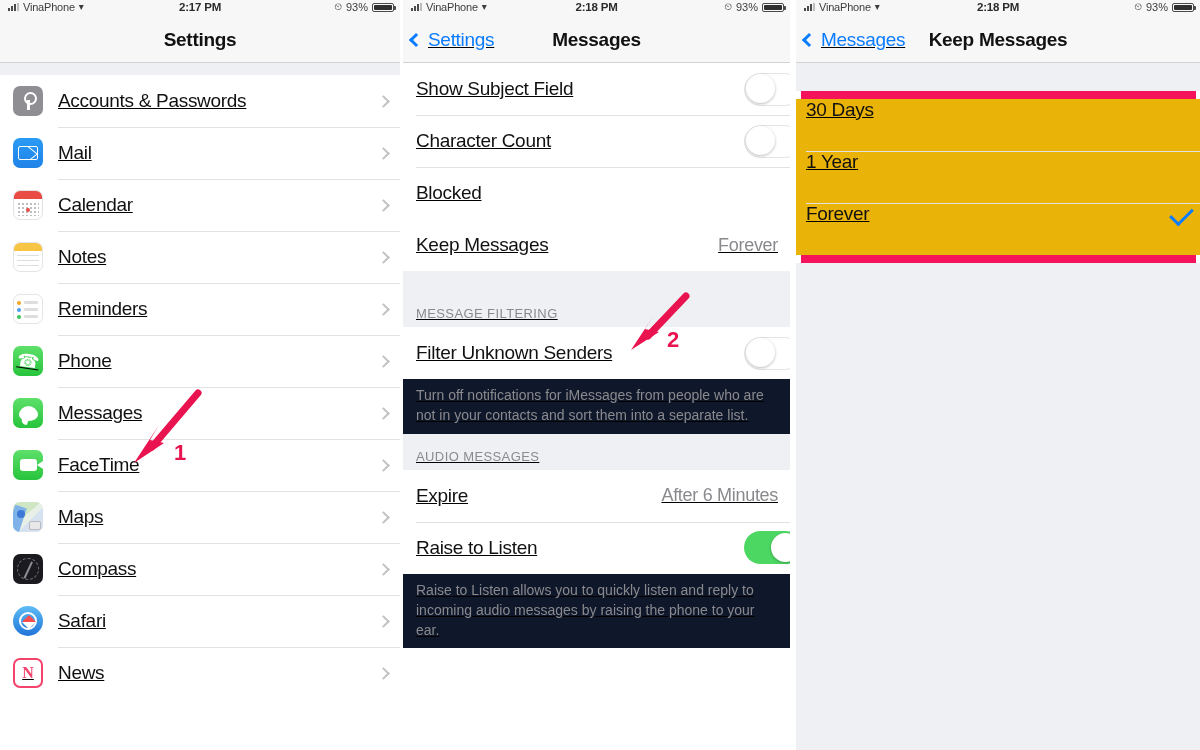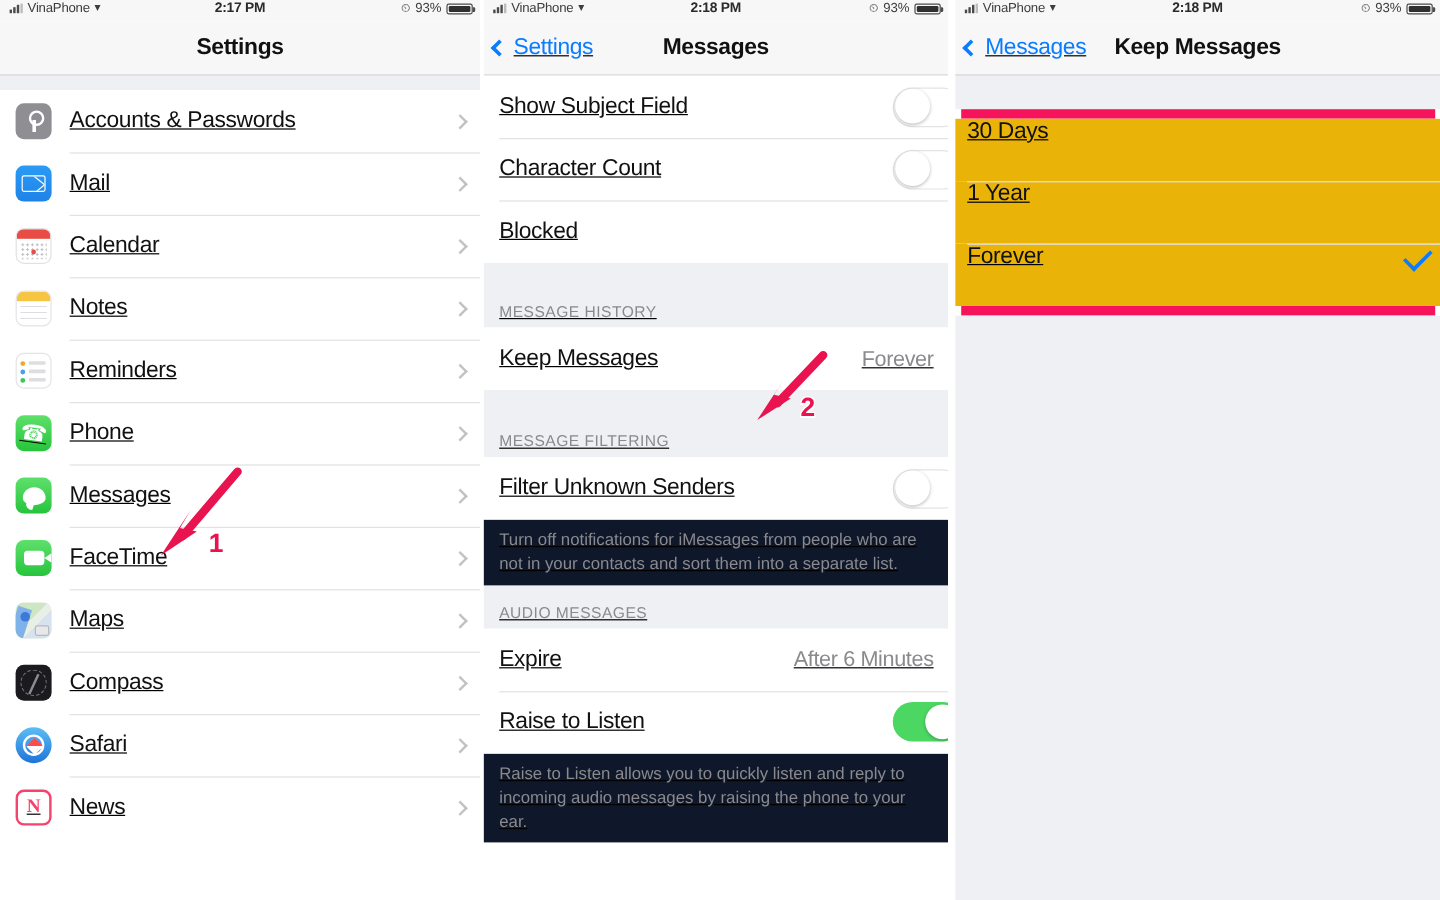--- a/index.html
+++ b/index.html
@@ -426,21 +426,20 @@
         <span class="row-label">Character Count</span>
         <span class="toggle off">
             <span class="knob"></span>
           </span>
       </div>
       <div class="row">
         <span class="row-label">Blocked</span>
       </div>
     </div>
 
-    <div class="sect-hdr" style="height:54px">MESSAGE HISTORY</div>
 
     <div class="list">
       <div class="row">
         <span class="row-label">Keep Messages</span>
         <span class="row-value">Forever</span>
       </div>
     </div>
 
     <div class="sect-hdr" style="height:56px">MESSAGE FILTERING</div>
 

